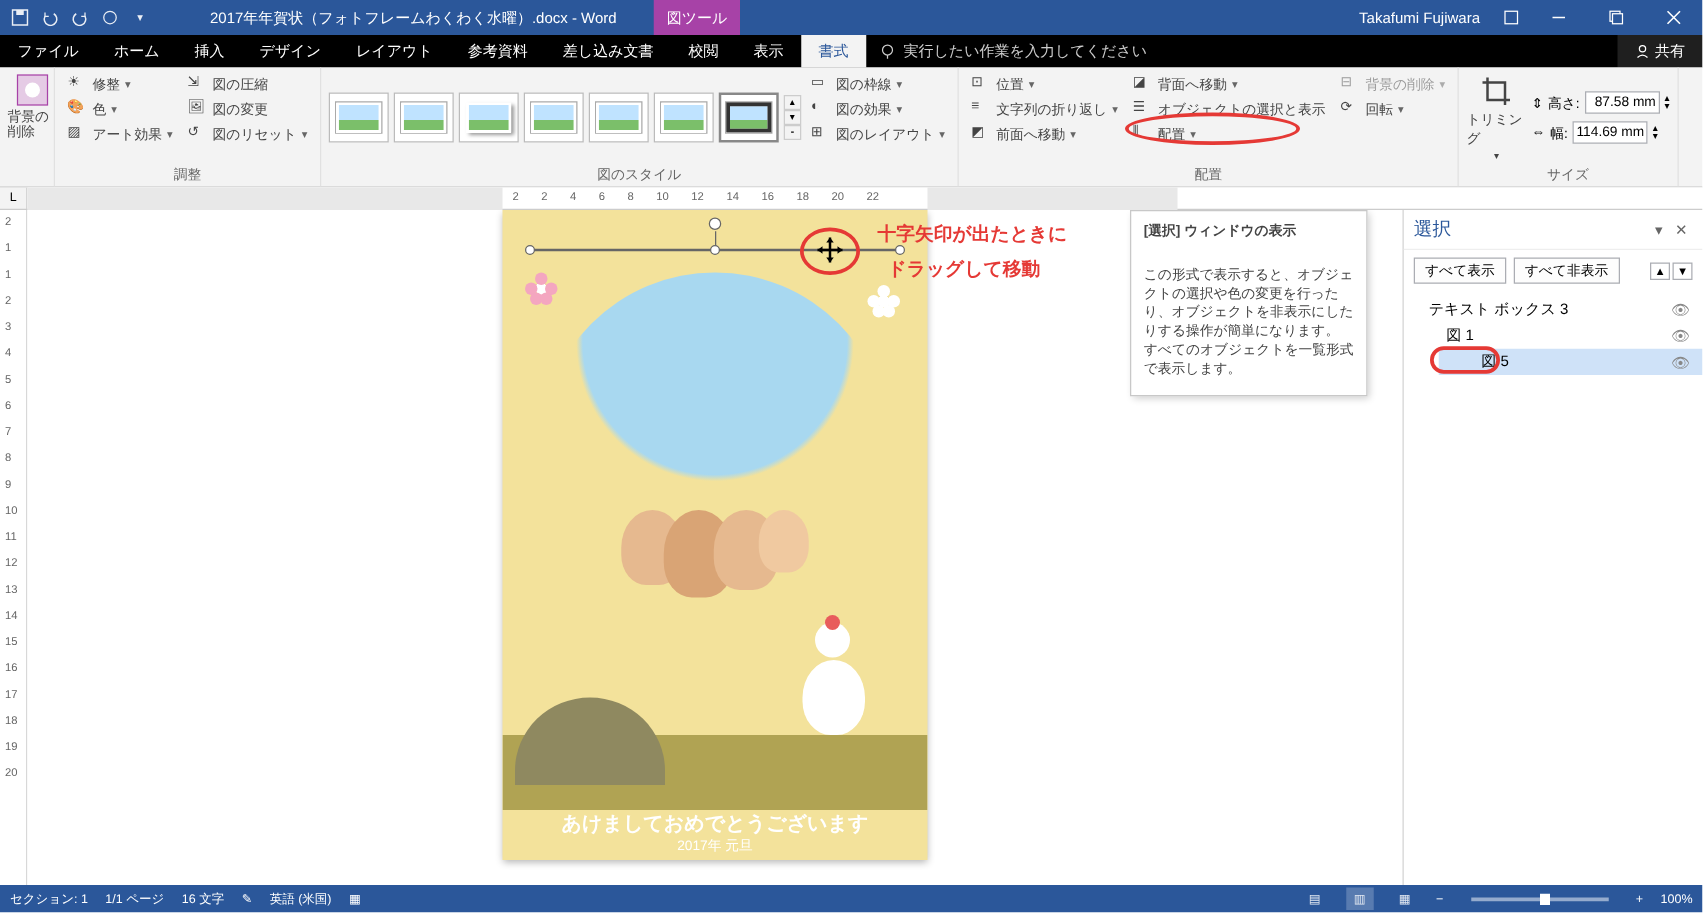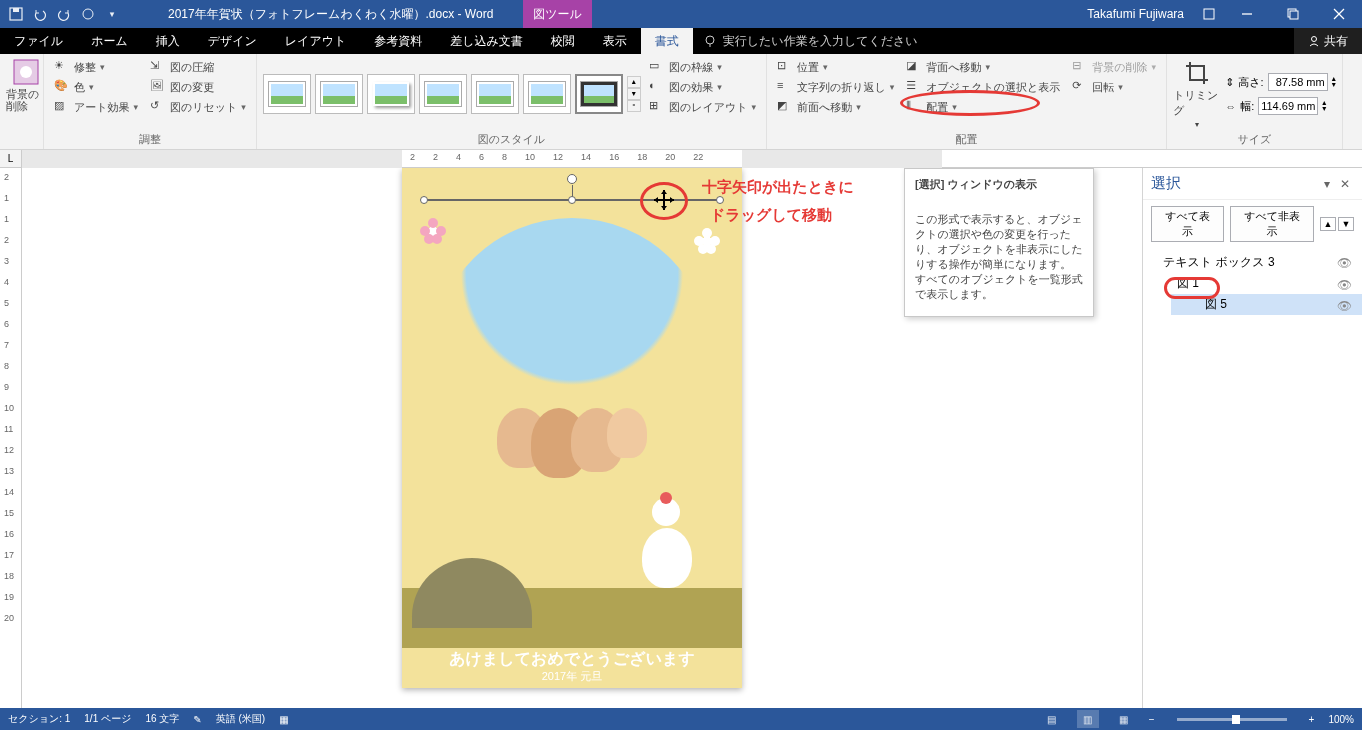--- a/index.html
+++ b/index.html
@@ -77,31 +77,31 @@
 .move-cursor { position:absolute; width:20px; height:20px; }
 .move-cursor::before,.move-cursor::after { content:""; position:absolute; background:#000; }
 .move-cursor::before { left:9px; top:0; width:2px; height:20px; }
 .move-cursor::after { top:9px; left:0; height:2px; width:20px; }
 
 
 .tooltip { position:absolute; background:#fff; border:1px solid #c8c8c8; box-shadow:2px 2px 6px rgba(0,0,0,.2); padding:8px 10px; font-size:11px; color:#444; width:190px; }
 .tooltip .tt-title { font-weight:bold; margin-bottom:20px; }
 
 
-.sel-pane { width:220px; border-left:1px solid #d4d4d4; background:#fff; display:flex; flex-direction:column; font-size:12px; }
+.sel-pane { width:240px; border-left:1px solid #d4d4d4; background:#fff; display:flex; flex-direction:column; font-size:12px; }
 .sel-pane .hdr { display:flex; align-items:center; padding:6px 8px; border-bottom:1px solid #eee; }
 .sel-pane .hdr .title { font-size:15px; color:#2b579a; flex:1; }
 .sel-pane .hdr .x { color:#666; padding:0 4px; }
 .sel-pane .btns { display:flex; gap:6px; padding:6px 8px; align-items:center; }
 .sel-pane .btns button { font-size:11px; padding:2px 8px; border:1px solid #abadb3; background:#fdfdfd; }
 .sel-pane .btns .reorder { margin-left:auto; display:flex; gap:2px;}
 .sel-pane .btns .reorder span { width:16px; height:14px; border:1px solid #abadb3; display:flex; align-items:center; justify-content:center; font-size:9px;}
 .sel-pane .items { padding:4px 0; }
 .sel-pane .item { display:flex; align-items:center; padding:2px 10px 2px 20px; position:relative; }
-.sel-pane .item.sub { padding-left:34px;align-items:flex-end; }
+.sel-pane .item.sub { padding-left:34px; }
 .sel-pane .item .eye { margin-left:auto; color:#888; }
 .sel-pane .item.sel { background:#cfe2f8;margin-left:28px; }
 
 
 .statusbar { height:22px; background:#2b579a; color:#fff; font-size:10px; display:flex; align-items:center; padding:0 8px; gap:14px; position:absolute; bottom:0; left:0; right:0;}
 .statusbar .spacer{flex:1;}
 .statusbar .viewbtn { width:22px; height:18px; display:flex; align-items:center; justify-content:center; opacity:.85;}
 .statusbar .viewbtn.active { background:rgba(255,255,255,.25);}
 .statusbar .slider { width:110px; height:3px; background:rgba(255,255,255,.5); position:relative; margin:0 8px;}
 .statusbar .slider .thumb {position:absolute; left:50%; top:-3px; width:8px; height:9px; background:#fff;}

